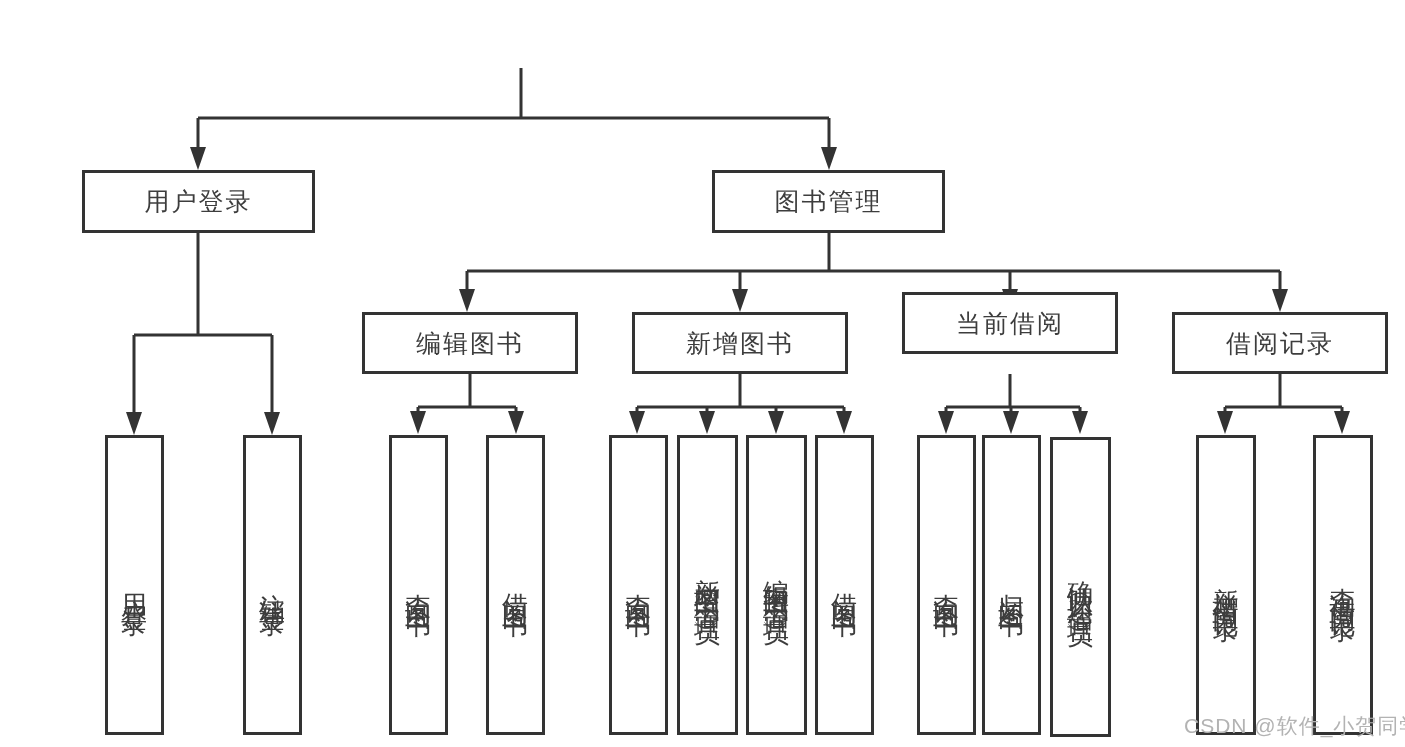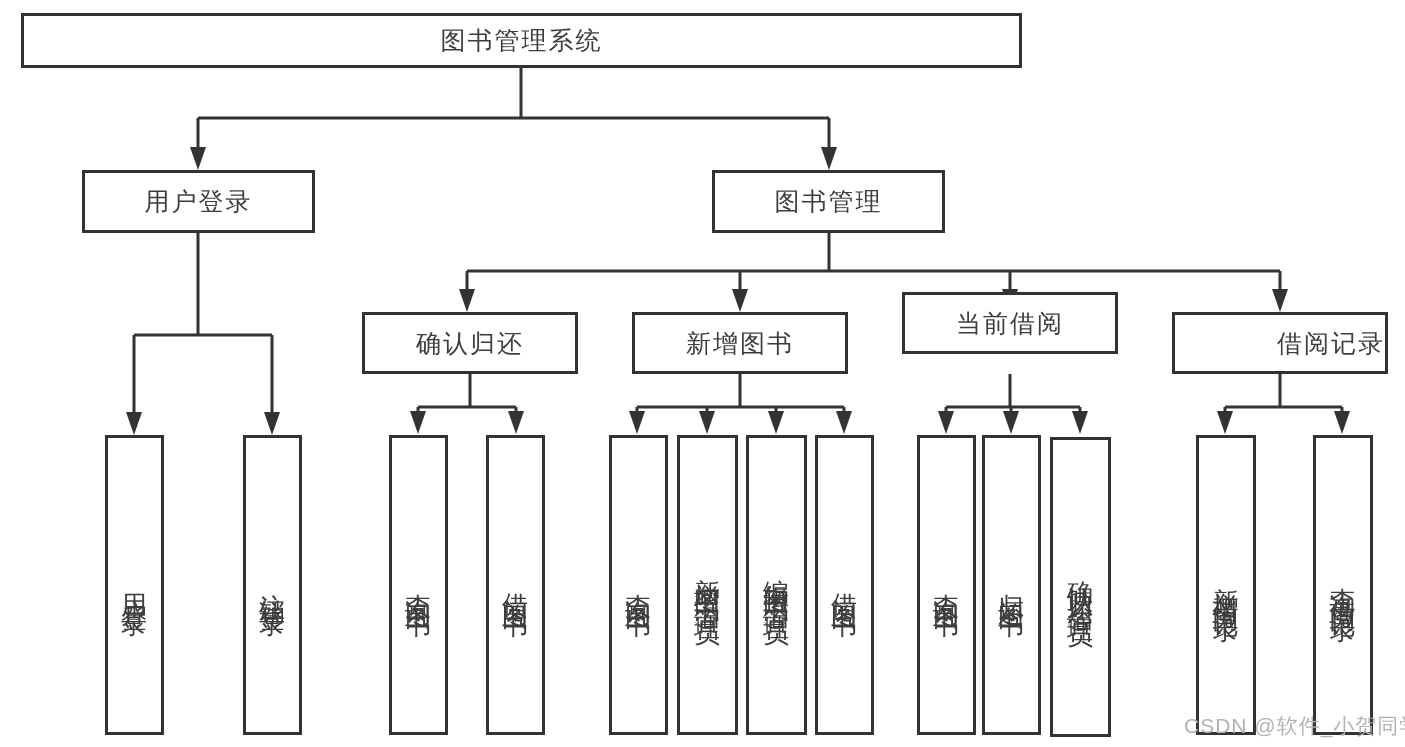--- a/index.html
+++ b/index.html
@@ -78,41 +78,38 @@
       <polygon points="768,411 784,411 776,434"></polygon>
       <polygon points="836,411 852,411 844,434"></polygon>
       <polygon points="938,411 954,411 946,434"></polygon>
       <polygon points="1003,411 1019,411 1011,434"></polygon>
       <polygon points="1072,411 1088,411 1080,434"></polygon>
       <polygon points="1217,411 1233,411 1225,434"></polygon>
       <polygon points="1334,411 1350,411 1342,434"></polygon>
     </g>
   </svg>
 
-  <div class="box" style="left:21px; top:13px; width:1001px; height:55px;">
-    <span class="hlabel">图书管理系统</span>
-  </div>
 
   <div class="box" style="left:82px; top:170px; width:233px; height:63px;">
     <span class="hlabel">用户登录</span>
   </div>
   <div class="box" style="left:712px; top:170px; width:233px; height:63px;">
     <span class="hlabel">图书管理</span>
   </div>
 
   <div class="box" style="left:362px; top:312px; width:216px; height:62px;">
-    <span class="hlabel">确认归还</span>
+    <span class="hlabel">编辑图书</span>
   </div>
   <div class="box" style="left:632px; top:312px; width:216px; height:62px;">
     <span class="hlabel">新增图书</span>
   </div>
   <div class="box" style="left:902px; top:292px; width:216px; height:62px;">
     <span class="hlabel">当前借阅</span>
   </div>
-  <div class="box" style="left:1172px; top:312px; width:216px; height:62px;justify-content:flex-end;">
+  <div class="box" style="left:1172px; top:312px; width:216px; height:62px;">
     <span class="hlabel">借阅记录</span>
   </div>
 
   <div class="box leaf" style="left:105px; top:435px; width:59px; height:300px;">
     <span class="vtext">用户登录</span>
   </div>
   <div class="box leaf" style="left:243px; top:435px; width:59px; height:300px;">
     <span class="vtext">注销登录</span>
   </div>
 

